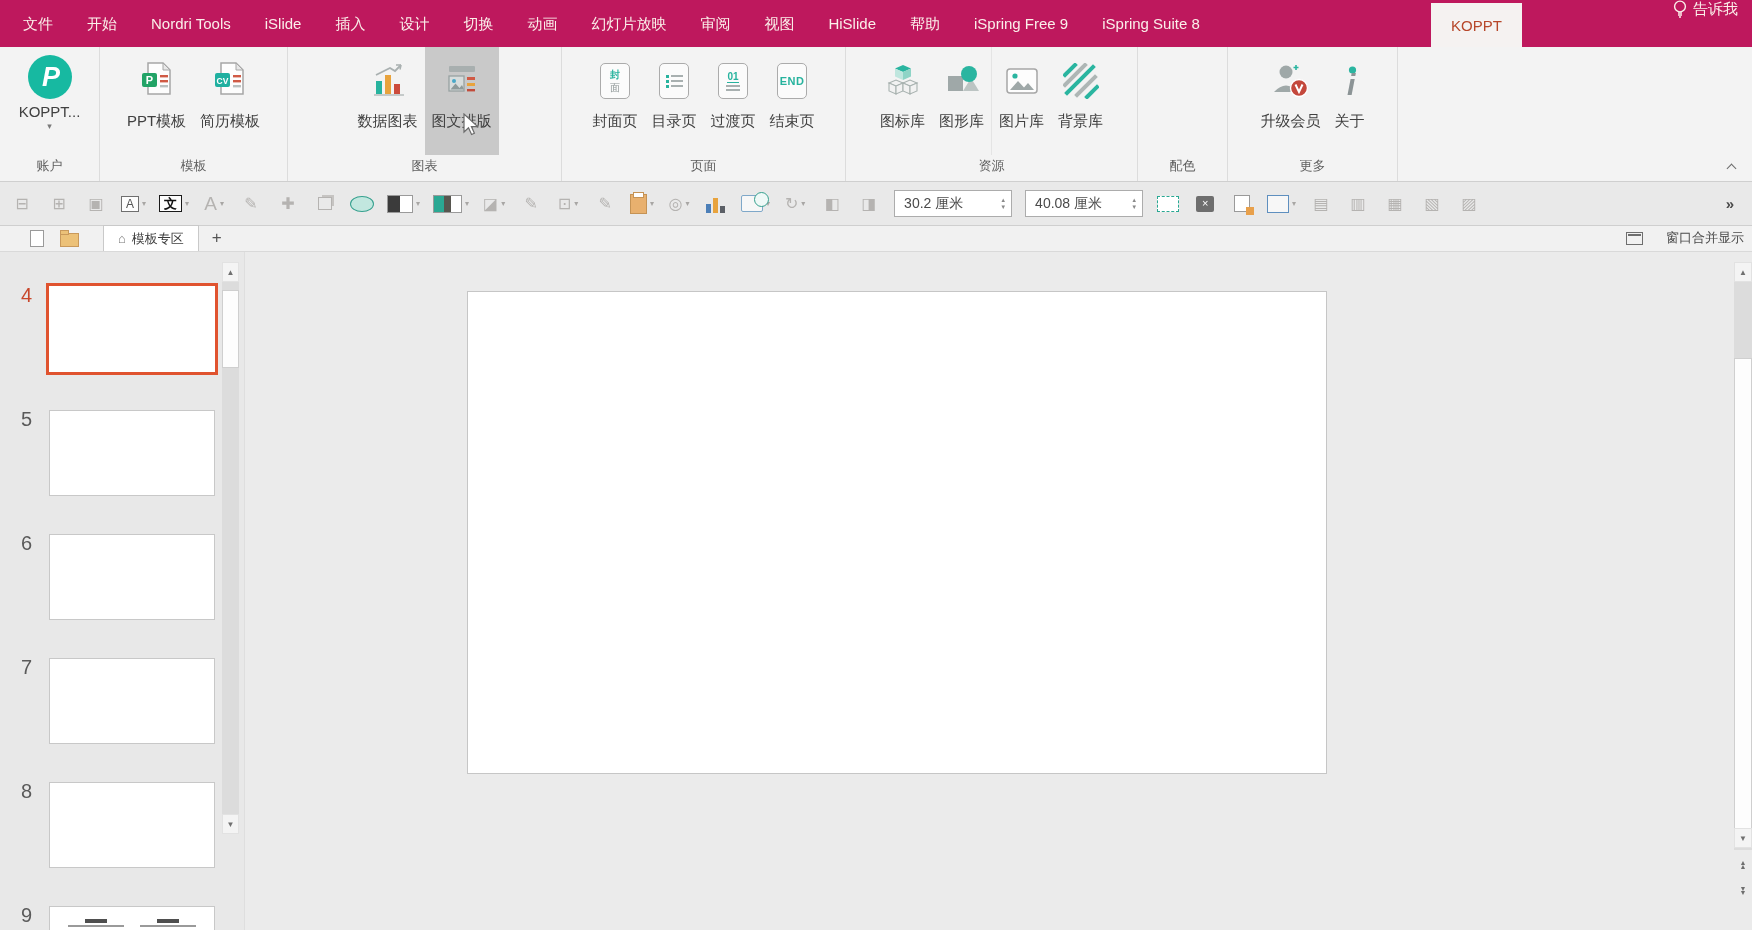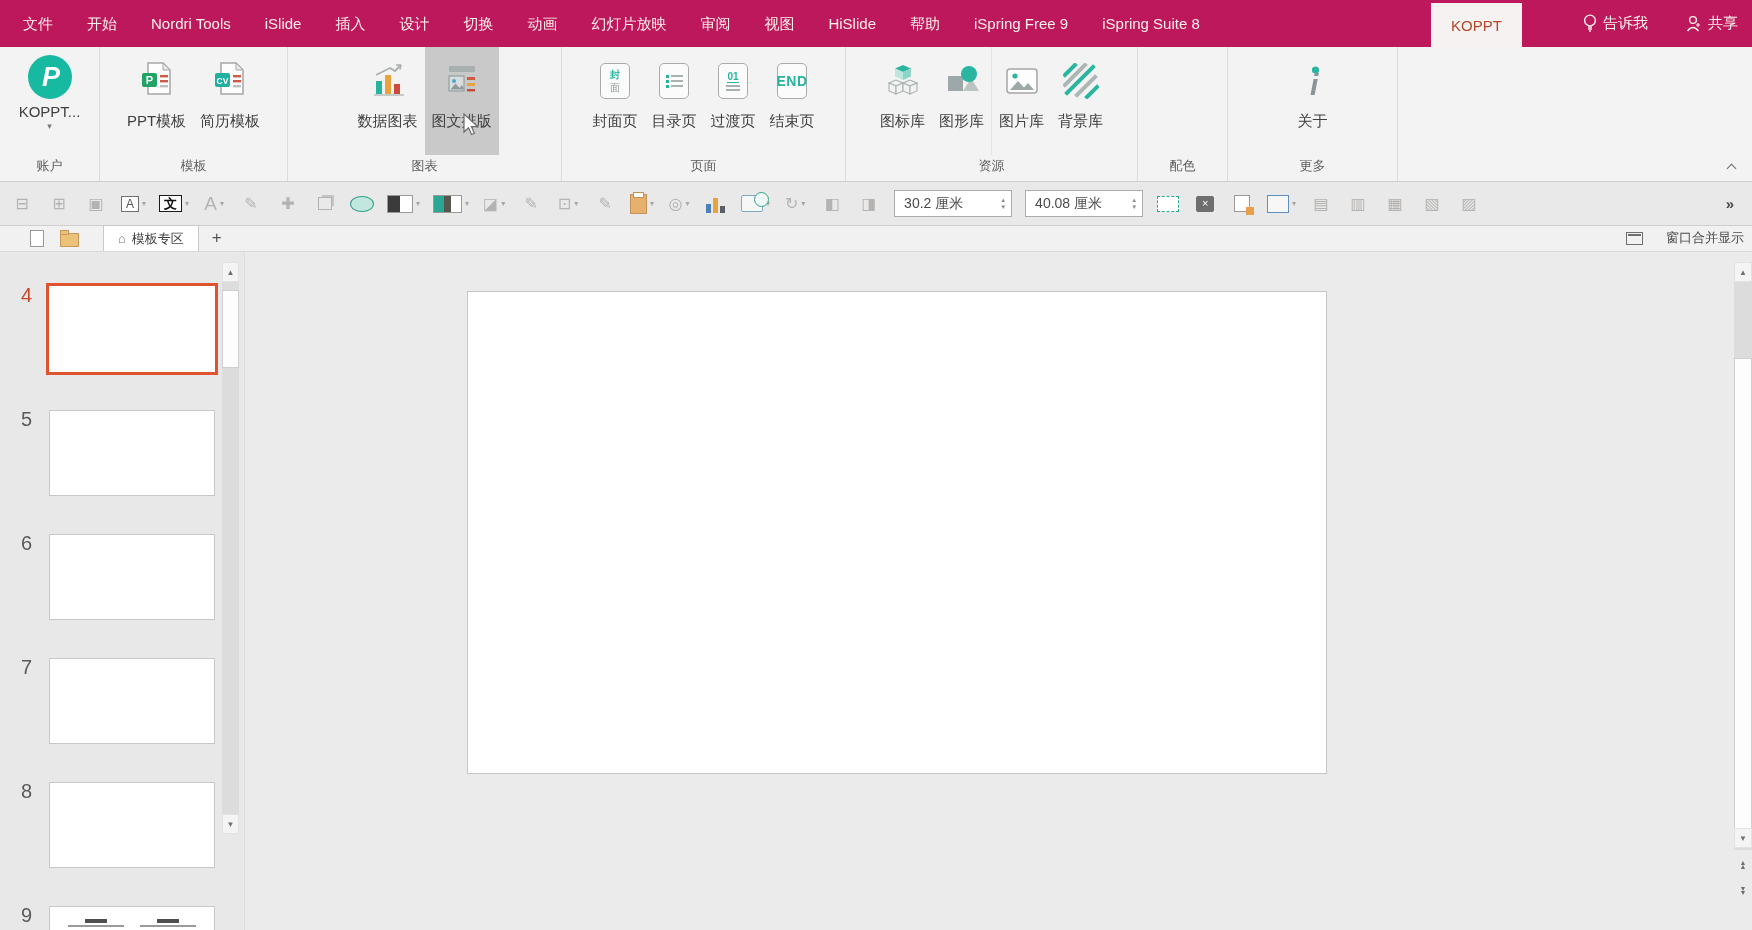--- a/index.html
+++ b/index.html
@@ -5,40 +5,40 @@
   html,body{margin:0;padding:0;}
   .app{position:relative;width:1752px;height:930px;overflow:hidden;background:#EBEBEB;
        font-family:"Liberation Sans","DejaVu Sans",sans-serif;color:#3F3F3F;-webkit-font-smoothing:antialiased;}
 
   
   .menubar{position:absolute;left:0;top:0;width:100%;height:47px;background:#be185d;}
   .mitems{display:flex;align-items:center;height:100%;padding-left:6px;}
   .mitem{padding:0 17px;color:#FBEFEA;font-size:15px;line-height:47px;white-space:nowrap;cursor:default;}
   .mtab-active{position:absolute;left:1431px;top:3px;height:44px;background:#F5F2F1;color:#B7472A;
        display:flex;align-items:center;padding:0 20px;font-size:15px;}
-  .mb-right{position:absolute;right:14px;top:0;height:47px;display:flex;align-items:center;gap:38px;}
+  .mb-right{position:absolute;right:14px;top:0;height:47px;display:flex;align-items:center;gap:30px;flex-direction:column;}
   .mb-item{display:flex;align-items:center;gap:6px;color:#FBEFEA;font-size:15px;}
 
   
   .ribbon{position:absolute;left:0;top:47px;width:100%;height:135px;background:#F3F3F3;border-bottom:1px solid #CFCFCF;box-sizing:border-box;}
   .rgroup{position:absolute;top:0;height:134px;border-right:1px solid #DCDCDC;box-sizing:border-box;}
   .rbtns{display:flex;justify-content:center;align-items:stretch;height:108px;}
   .rbtn{display:flex;flex-direction:column;align-items:center;gap:5px;padding:8px 7px 0;cursor:default;}
   .rbtn.hovered{background:#C9C9C9;}
   .rbtn.subdiv{border-left:1px solid #E4E4E4;}
   .ric{height:52px;display:flex;align-items:center;justify-content:center;}
   .rlabel{font-size:15px;color:#404040;white-space:nowrap;}
   .ddm{font-size:9px;color:#7a7a7a;line-height:8px;}
   .glabel{position:absolute;bottom:6px;left:0;width:100%;text-align:center;font-size:13px;color:#5E5E5E;}
   .pg{width:30px;height:36px;border:1.6px solid #ABABAB;border-radius:5px;background:#FBFBFB;
       display:flex;flex-direction:column;align-items:center;justify-content:center;gap:2px;box-sizing:border-box;}
   .pgt{font-size:10px;color:#27B39E;line-height:11px;font-weight:bold;}
   .pgb{font-size:10px;color:#8E9696;line-height:11px;}
   .pgnum{font-size:10px;color:#27B39E;font-weight:bold;border-bottom:1px solid #27B39E;line-height:11px;}
-  .pgend{font-size:14px;color:#27B39E;font-weight:bold;letter-spacing:.5px;}
+  .pgend{font-size:11px;color:#27B39E;font-weight:bold;letter-spacing:.5px;}
   .pgrow{display:flex;align-items:center;gap:2px;}
   .pgdot{width:3px;height:3px;background:#27B39E;}
   .pgline{width:12px;height:2px;background:#A8B0B0;}
   .pgline.s{width:14px;}
   .collapse-chevron{position:absolute;right:16px;bottom:10px;width:9px;height:9px;}
   .collapse-chevron::before{content:"";position:absolute;left:1px;top:3px;width:6px;height:6px;
       border-left:1.6px solid #6b6b6b;border-top:1.6px solid #6b6b6b;transform:rotate(45deg);}
 
   
   .toolbar{position:absolute;left:0;top:182px;width:100%;height:44px;background:#E9E9E9;border-bottom:1px solid #CFCFCF;
@@ -375,20 +375,32 @@
     </div>
 
     <div class="rgroup" style="left:1138px;width:90px">
       <div class="glabel">配色</div>
     </div>
 
     <div class="rgroup" style="left:1228px;width:170px">
       <div class="rbtns">
         <div class="rbtn">
           <span class="ric">
+            <svg width="40" height="38" viewBox="0 0 40 38">
+              <circle cx="15" cy="10" r="6.5" fill="#9FA8A8"></circle>
+              <path d="M3 30 q12-13 24 0 z" fill="#9FA8A8"></path>
+              <path d="M25 3 v5 M22.5 5.5 h5" stroke="#2AB5A0" stroke-width="1.6"></path>
+              <circle cx="28" cy="26" r="8.5" fill="#C4483C" stroke="#fff" stroke-width="1.4"></circle>
+              <path d="M24.5 22.5 l3.5 7.5 3.5-7.5" stroke="#fff" stroke-width="2" fill="none"></path>
+            </svg>
+          </span>
+          <span class="rlabel">升级会员</span>
+        </div>
+        <div class="rbtn">
+          <span class="ric">
             <svg width="24" height="38" viewBox="0 0 24 38">
               <circle cx="14.5" cy="8" r="3.6" fill="#2AB5A0"></circle>
               <text x="9" y="33" font-size="30" font-style="italic" font-weight="bold" fill="#8C9496" font-family="DejaVu Serif, Liberation Serif, serif">i</text>
             </svg>
           </span>
           <span class="rlabel">关于</span>
         </div>
       </div>
       <div class="glabel">更多</div>
     </div>

